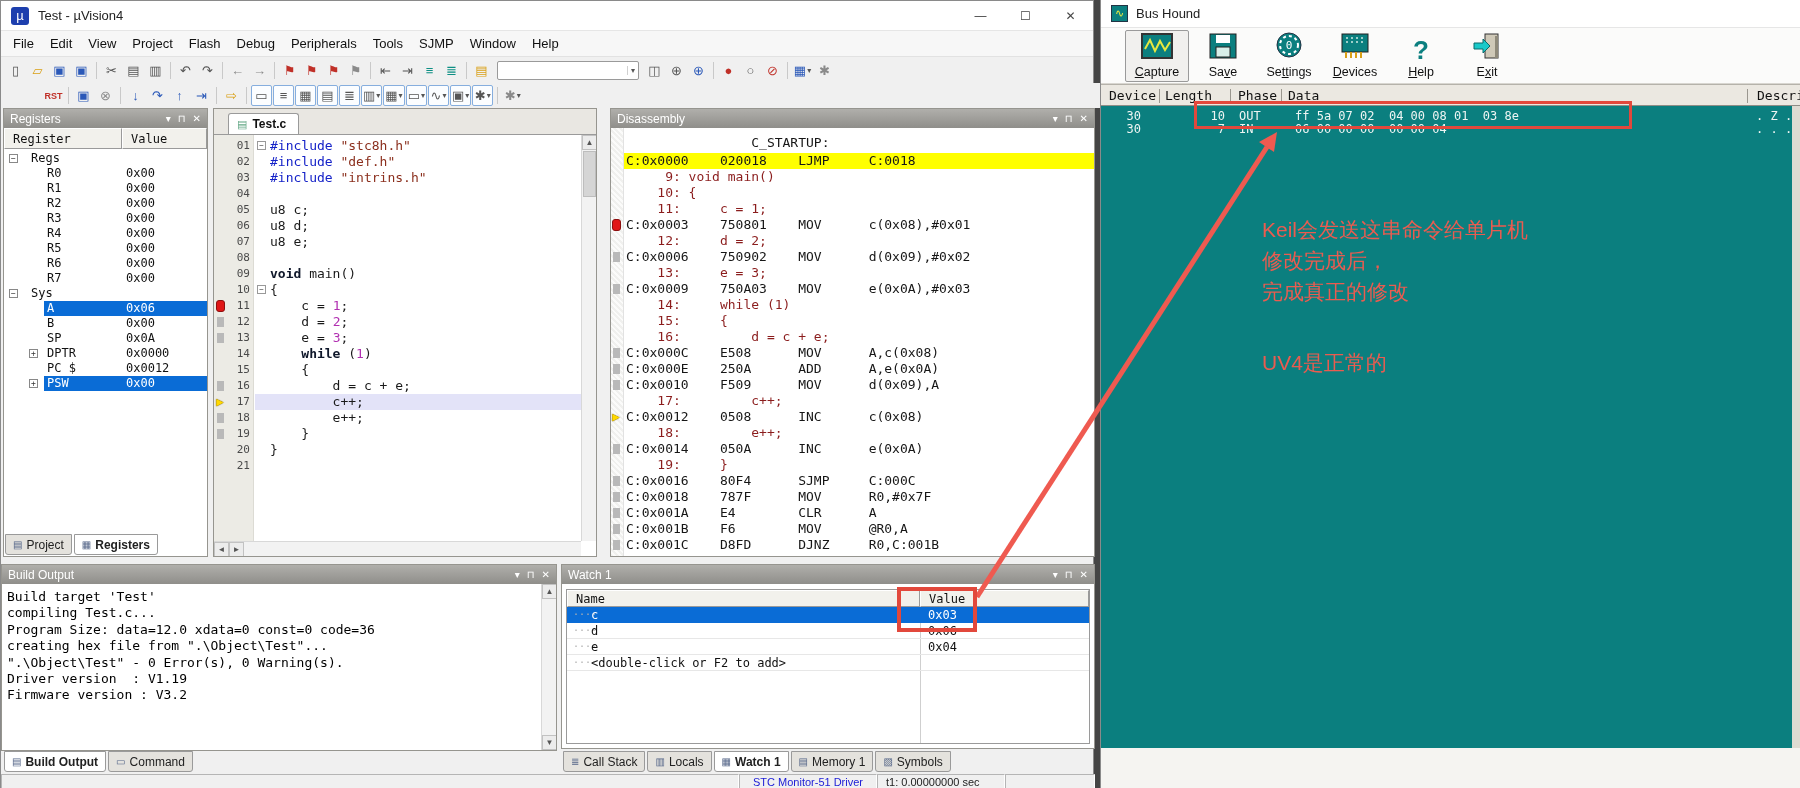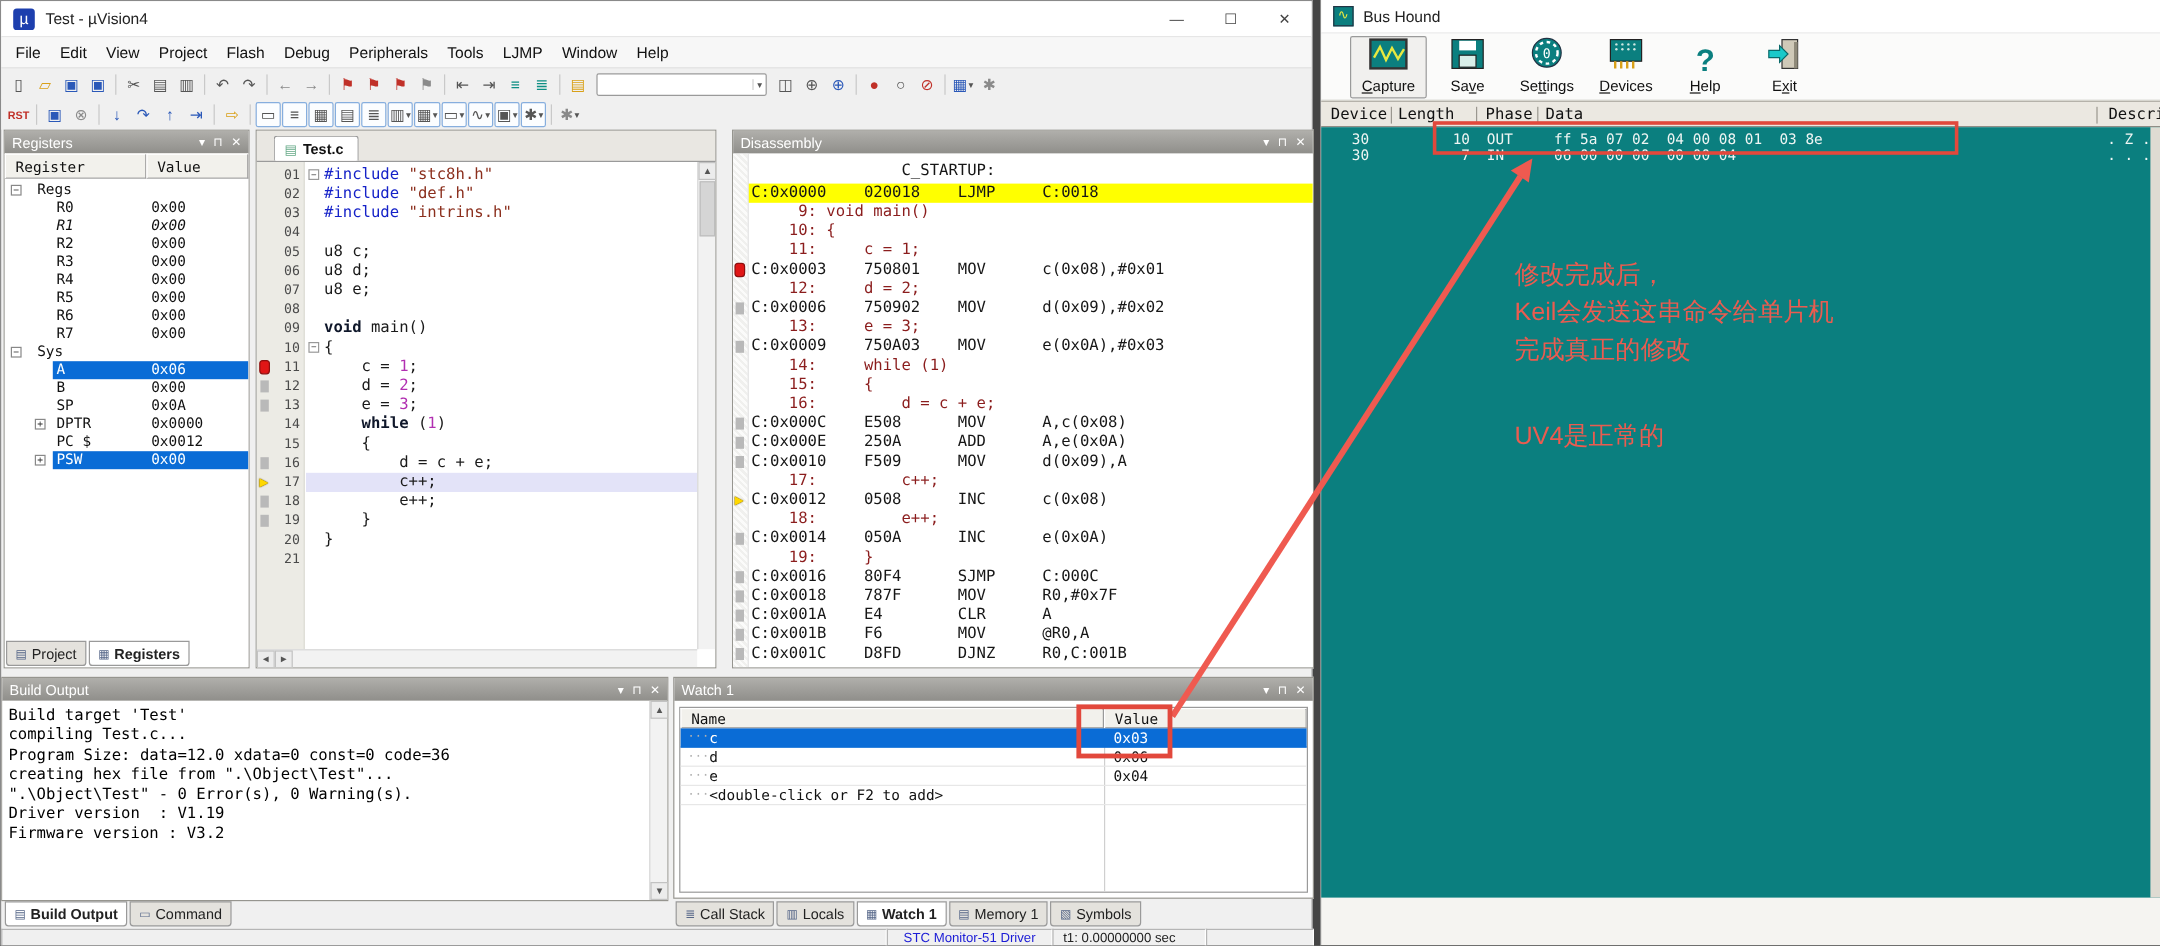--- a/index.html
+++ b/index.html
@@ -17,21 +17,21 @@
   #keil-title { font-size:13px; color:#222; }
   .winbtns { margin-left:auto; display:flex; height:30px; }
   .winbtn { width:45px; height:30px; display:flex; align-items:center; justify-content:center;
             color:#444; font-size:12px; }
   #k-menubar { position:absolute; left:0; top:30px; width:100%; height:25px; background:#f7f7f7;
                display:flex; align-items:center; padding-left:4px; }
   .menu-item { font-size:13px; color:#111; padding:3px 8px; }
   .k-toolbar { position:absolute; left:0; width:100%; display:flex; align-items:center;
                padding-left:4px; gap:1px; background:#f0f0f0; }
   #k-toolbar1 { top:55px; height:27px; border-top:1px solid #e2e2e2;}
-  #k-toolbar2 { top:82px; height:25px; }
+  #k-toolbar2 { top:82px; height:25px;margin-left:38px; }
   .tbtn { min-width:21px; height:21px; display:inline-flex; align-items:center; justify-content:center;
           font-size:13px; color:#555; border-radius:2px; padding:0 1px;}
   .tbtn.tg { border:1px solid #86aede; background:#fbfdff; }
   .tsep { width:1px; height:17px; background:#c9c9c9; margin:0 3px; }
   .tcaret { font-size:8px; color:#555; margin-left:1px; }
   .c-red{color:#c03028;} .c-blue{color:#2a58b8;} .c-teal{color:#0d8f84;}
   .c-yel{color:#d9a018;} .c-gray{color:#8a8a8a;}
   .tcombo { width:142px; height:19px; background:#fff; border:1px solid #9a9a9a; border-radius:2px;
             display:inline-flex; align-items:center; justify-content:flex-end; margin:0 4px;}
   .tcombo span { font-size:8px; color:#555; padding:0 3px; border-left:1px solid #d0d0d0;}
@@ -208,21 +208,21 @@
     </div>
     <div id="k-menubar">
         <div class="menu-item">File</div>
         <div class="menu-item">Edit</div>
         <div class="menu-item">View</div>
         <div class="menu-item">Project</div>
         <div class="menu-item">Flash</div>
         <div class="menu-item">Debug</div>
         <div class="menu-item">Peripherals</div>
         <div class="menu-item">Tools</div>
-        <div class="menu-item">LJMP</div>
+        <div class="menu-item">SJMP</div>
         <div class="menu-item">Window</div>
         <div class="menu-item">Help</div>
       </div>
     <div id="k-toolbar1" class="k-toolbar">
         <div class="tbtn">
           <span>▯</span>
         </div>
         <div class="tbtn">
           <span class="c-yel">▱</span>
         </div>
@@ -407,21 +407,21 @@
       </div>
       <div id="regs-body">
           <div class="rrow" style="top: 2px;">
             <div class="expbox" style="left: 5px;">−</div>
             <span class="rname" style="left: 27px;">Regs</span>
           </div>
           <div class="rrow" style="top: 17px; padding-left: 23px;">
             <span class="rname" style="left: 43px;">R0</span>
             <span class="rval">0x00</span>
           </div>
-          <div class="rrow" style="top: 32px; font-style: italic;">
+          <div class="rrow" style="top: 32px;">
             <span class="rname" style="left: 43px;">R1</span>
             <span class="rval">0x00</span>
           </div>
           <div class="rrow" style="top: 47px;">
             <span class="rname" style="left: 43px;">R2</span>
             <span class="rval">0x00</span>
           </div>
           <div class="rrow" style="top: 62px;">
             <span class="rname" style="left: 43px;">R3</span>
             <span class="rval">0x00</span>
@@ -915,19 +915,19 @@
     <div id="bh-scroll"></div>
   </div>
 
   <div id="ann-box-data"></div>
   <div id="ann-box-watch"></div>
   <svg id="ann-svg">
     <line x1="977" y1="597" x2="1267" y2="147" stroke="#ef5a50" stroke-width="5"></line>
     <polygon points="1277,132 1274,152 1259,142" fill="#ef5a50"></polygon>
   </svg>
   <div id="ann-note" style="color: rgb(234, 92, 80);">
+      <div>Keil会发送这串命令给单片机</div>
       <div>修改完成后，</div>
-      <div>Keil会发送这串命令给单片机</div>
       <div>完成真正的修改</div>
     </div>
   <div id="ann-note2" style="color: rgb(234, 92, 80);">UV4是正常的</div>
 
 </div>
 
 </body></html>

